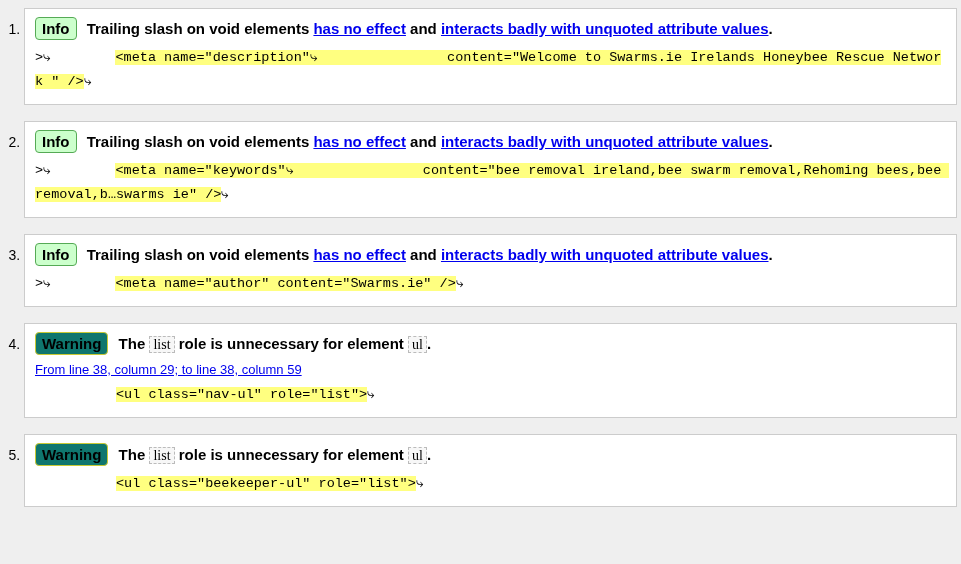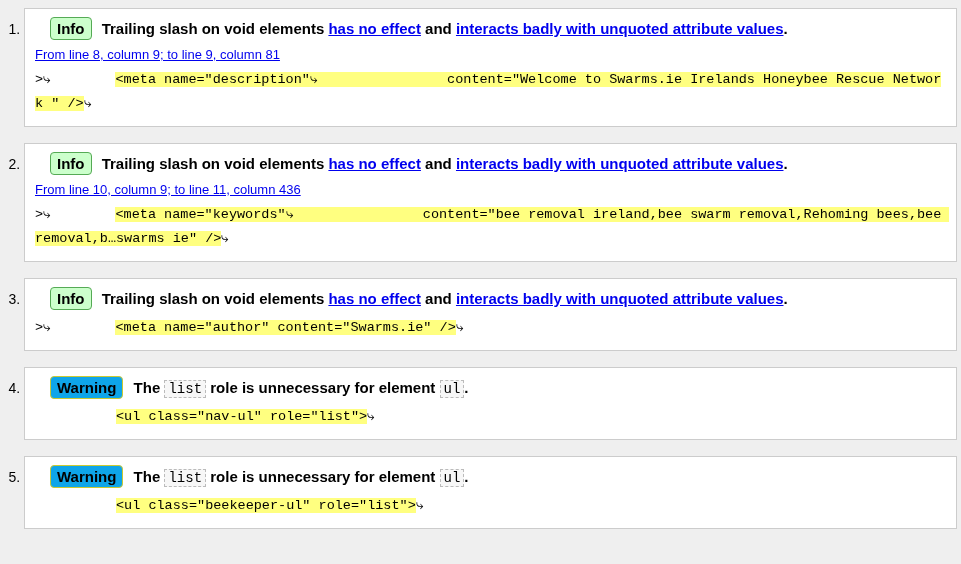--- a/index.html
+++ b/index.html
@@ -18,40 +18,40 @@
   ol.messages > li {
     margin: 0 0 16px 0;
     padding: 0;
   }
   .msgbox {
     background: #fff;
     border: 1px solid #ccc;
     padding: 8px 10px 10px 10px;
   }
   p.msg-head {
-    margin: 0 0 6px 15px;
+    margin: 0 0 6px 0;
     font-size: 15px;
     font-weight: bold;
     color: #000;
   }
   .badge {
     display: inline-block;
     padding: 2px 6px;
     border-radius: 4px;
     font-weight: bold;
     margin-right: 6px;
     border: 1px solid;
   }
   .badge.info {
     background: #ccffcc;
     border-color: #55aa55;
     color: #000;
   }
   .badge.warning {
-    background: #0ea5e9;
+    background: #0f766e;
     border-color: #c9c933;
     color: #000;
   }
   .msg-text a {
     color: #0000ee;
     text-decoration: underline;
   }
   p.location {
     margin: 4px 0 6px 0;
   }
@@ -65,60 +65,59 @@
     font-family: "Courier New", Courier, monospace;
     font-size: 13.5px;
     line-height: 1.7;
     white-space: pre-wrap;
     word-break: break-all;
   }
   p.extract .hi {
     background: #ffff80;
   }
   code.kw {
-    font-family: Liberation Mono, monospace;
+    font-family: Liberation Serif, serif;
     font-size: 14px;
     background: #f7f7f7;
     border: 1px dashed #bbb;
     padding: 0 3px;
     font-weight: normal;
   }
   .nl {
     display: inline-block;
     font-family: Arial, sans-serif;
     transform: scaleX(-1);
   }
 </style>
 </head>
 <body>
 
 <ol class="messages">
     <li>
       <div class="msgbox">
         <p class="msg-head"><span class="badge info">Info</span> <span class="msg-text">Trailing slash on void elements <a href="#">has no effect</a> and <a href="#">interacts badly with unquoted attribute values</a>.</span></p>
-        <p class="location"><a href="#">From line 8, column 9; to line 9, column 81</a></p>
         <p class="extract">&gt;<span class="nl">⤶</span>        <span class="hi">&lt;meta name="description"<span class="nl">⤶</span>                content="Welcome to Swarms.ie Irelands Honeybee Rescue Network " /&gt;</span><span class="nl">⤶</span>    </p>
       </div>
     </li>
     <li>
       <div class="msgbox">
         <p class="msg-head"><span class="badge info">Info</span> <span class="msg-text">Trailing slash on void elements <a href="#">has no effect</a> and <a href="#">interacts badly with unquoted attribute values</a>.</span></p>
-        <p class="location"><a href="#">From line 10, column 9; to line 11, column 436</a></p>
         <p class="extract">&gt;<span class="nl">⤶</span>        <span class="hi">&lt;meta name="keywords"<span class="nl">⤶</span>                content="bee removal ireland,bee swarm removal,Rehoming bees,bee removal,b…swarms ie" /&gt;</span><span class="nl">⤶</span>    </p>
       </div>
     </li>
     <li>
       <div class="msgbox">
         <p class="msg-head"><span class="badge info">Info</span> <span class="msg-text">Trailing slash on void elements <a href="#">has no effect</a> and <a href="#">interacts badly with unquoted attribute values</a>.</span></p>
         <p class="extract">&gt;<span class="nl">⤶</span>        <span class="hi">&lt;meta name="author" content="Swarms.ie" /&gt;</span><span class="nl">⤶</span>    </p>
       </div>
     </li>
     <li>
       <div class="msgbox">
         <p class="msg-head"><span class="badge warning">Warning</span> <span class="msg-text">The <code class="kw">list</code> role is unnecessary for element <code class="kw">ul</code>.</span></p>
+        <p class="location"><a href="#">From line 38, column 29; to line 38, column 59</a></p>
         <p class="extract">          <span class="hi">&lt;ul class="nav-ul" role="list"&gt;</span><span class="nl">⤶</span>    </p>
       </div>
     </li>
     <li>
       <div class="msgbox">
         <p class="msg-head"><span class="badge warning">Warning</span> <span class="msg-text">The <code class="kw">list</code> role is unnecessary for element <code class="kw">ul</code>.</span></p>
         <p class="extract">          <span class="hi">&lt;ul class="beekeeper-ul" role="list"&gt;</span><span class="nl">⤶</span>    </p>
       </div>
     </li>
   </ol>

